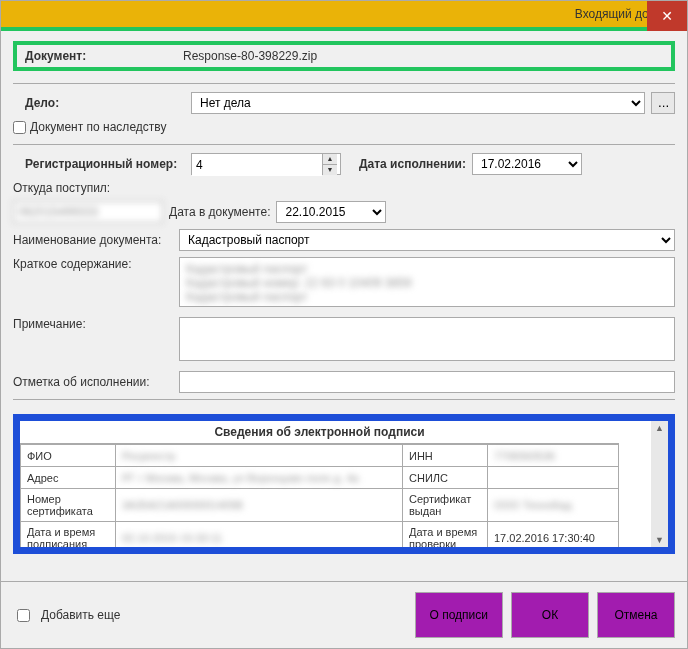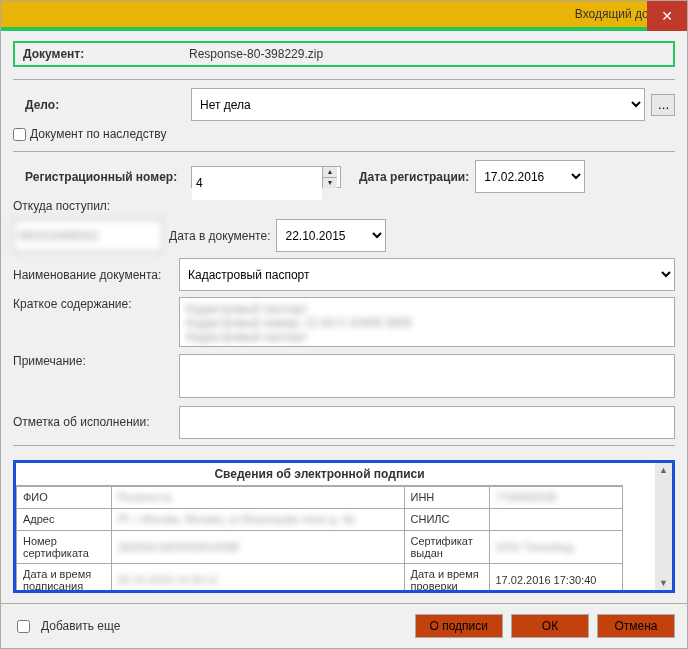--- a/index.html
+++ b/index.html
@@ -44,25 +44,25 @@
     cursor: pointer;
   }
   .content {
     padding: 10px 12px;
     flex: 1;
     overflow: hidden;
     display: flex;
     flex-direction: column;
   }
   .doc-row {
-    border: 2px solid #22c55e;
+    border: 4px solid #22c55e;
     padding: 4px 8px;
     display: flex;
     align-items: center;
-    gap: 16px;
+    gap: 8px;
     margin-bottom: 12px;
   }
   .doc-row .lbl { font-weight: bold; min-width: 150px; }
   .doc-row .fname { min-width: 130px; text-align: right; }
   .doc-row .view-btn {
     border: 2px solid #8b1a1a;
     background: #f0f0f0;
     padding: 3px 10px;
     cursor: pointer;
     font-size: 12px;
@@ -76,21 +76,21 @@
     margin-bottom: 6px;
     gap: 6px;
   }
   .form-row .lbl { min-width: 160px; }
   .bold { font-weight: bold; margin-left: 12px; }
   select, input[type=text] {
     border: 1px solid #aaa;
     background: #fff;
     font-size: 12px;
     padding: 2px 4px;
-    height: 33px;
+    height: 22px;
   }
   select.full, input.full { flex: 1; }
   .spinner {
     display: inline-flex;
     border: 1px solid #aaa;
     background: #fff;
     height: 22px;
   }
   .spinner input {
     border: none;
@@ -132,21 +132,21 @@
     flex: 1;
     border: 1px solid #aaa;
     background: #fff;
     padding: 4px 6px;
     overflow-y: scroll;
     color: #888;
   }
   .blur { filter: blur(3px); color: #999; user-select: none; }
 
   .sig-section {
-    border: 3px solid #1d4ed8;
+    border: 7px solid #1d4ed8;
     background: #fff;
     margin-top: 6px;
     height: 140px;
     overflow: hidden;
     display: flex;
     gap: 32px;
   }
   .sig-inner { flex: 1; overflow: hidden; }
   .sig-title {
     text-align: center;
@@ -179,22 +179,22 @@
   .footer {
     border-top: 1px solid #aaa;
     padding: 10px 12px;
     display: flex;
     align-items: center;
     gap: 8px;
   }
   .footer .spacer { flex: 1; }
   .footer button {
     border: 1px solid #aaa;
-    background: #c2410c;
-    padding: 4px 14px;
+    background: #a21caf;
+    padding: 15px 14px;
     font-size: 12px;
     min-width: 78px;
     cursor: pointer;
   }
 </style>
 </head>
 <body>
 
 <div class="window">
 
@@ -232,21 +232,21 @@
 
     <div class="form-row">
       <span class="lbl bold">Регистрационный номер:</span>
       <div class="spinner" style="flex:0 0 150px;">
         <input type="text" style="width: 130px;" value="4">
         <div class="spin-btns">
           <span>▲</span>
           <span>▼</span>
         </div>
       </div>
-      <span class="bold">Дата регистрации:</span>
+      <span class="bold">Дата исполнении:</span>
       <select style="width:110px">
         <option>17.02.2016</option>
       </select>
     </div>
 
     <div class="form-row">
       <span class="lbl">Откуда поступил:</span>
     </div>
 
     <div class="form-row">

